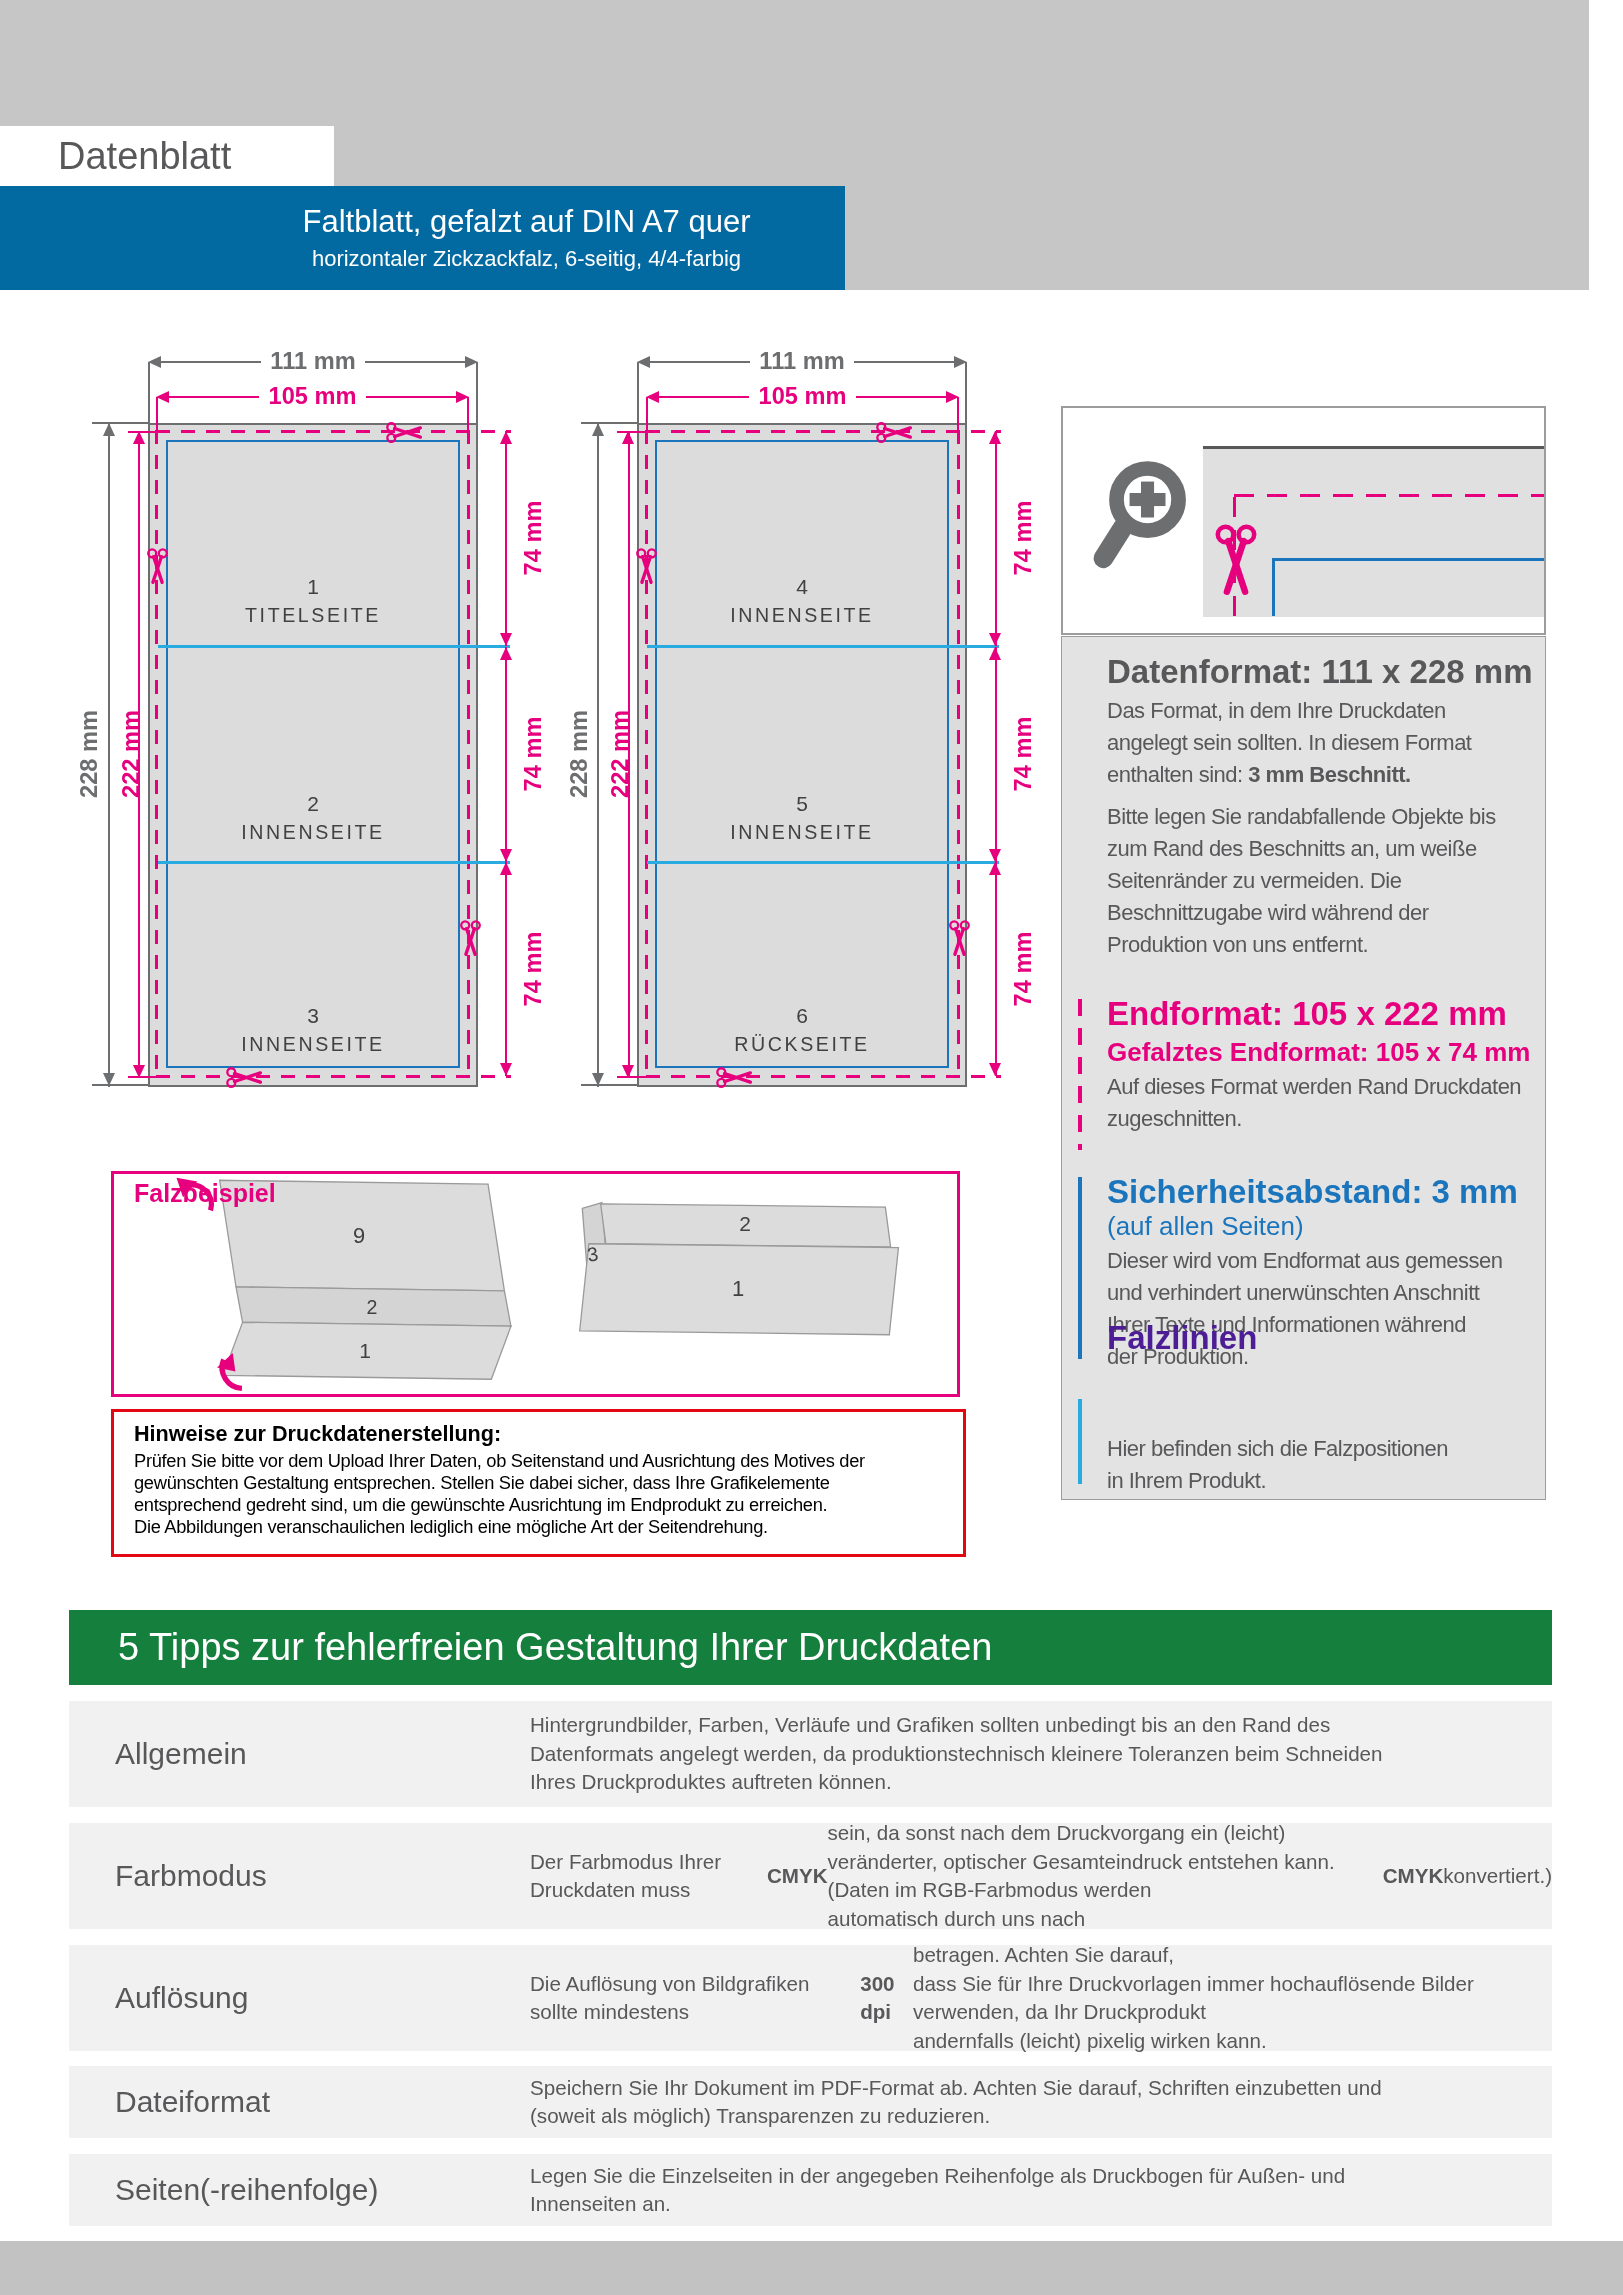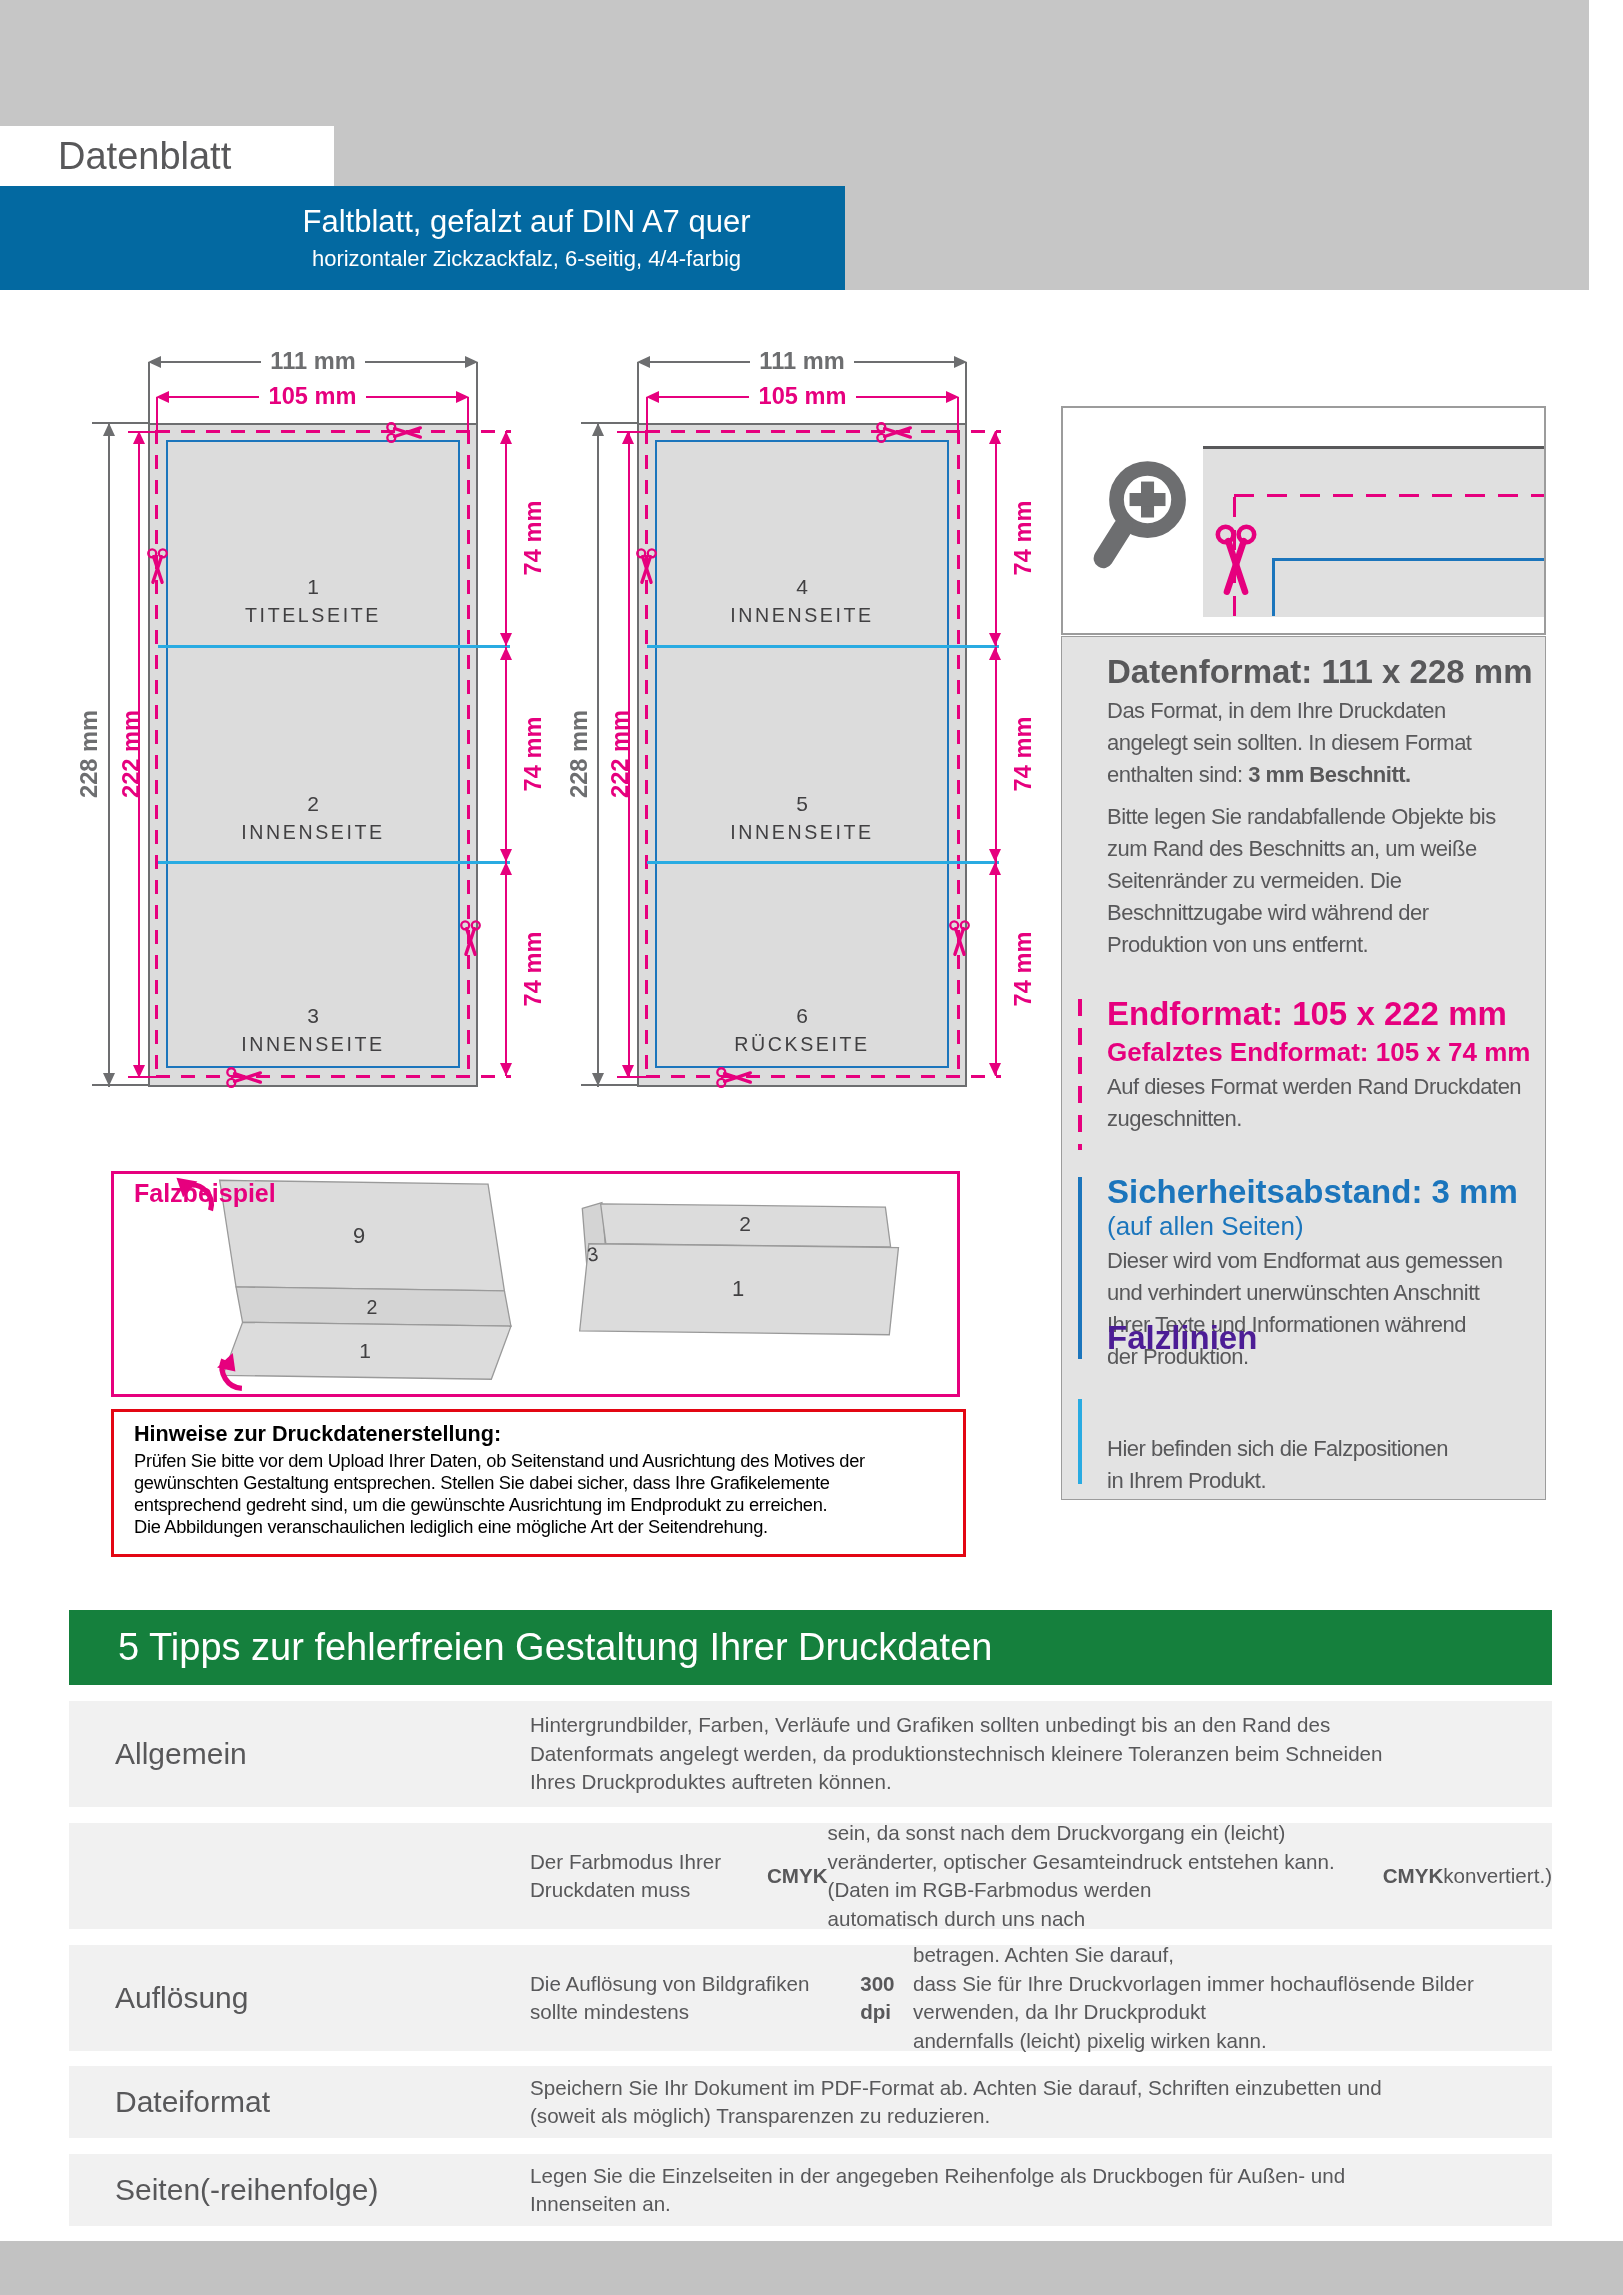--- a/index.html
+++ b/index.html
@@ -334,20 +334,21 @@
 <div class="abs tips-band">
   <span>5 Tipps zur fehlerfreien Gestaltung Ihrer Druckdaten</span>
 </div>
 <div class="abs tip-row" style="top:1701px;height:106px;">
   <div class="tip-label">Allgemein</div>
   <div class="tip-body"><span>Hintergrundbilder, Farben, Verläufe und Grafiken sollten unbedingt bis an den Rand des
 Datenformats angelegt werden, da produktionstechnisch kleinere Toleranzen beim Schneiden
 Ihres Druckproduktes auftreten können.</span></div>
 </div>
 <div class="abs tip-row" style="top:1823px;height:106px;">
+  <div class="tip-label">Farbmodus</div>
   <div class="tip-body"><span>Der Farbmodus Ihrer Druckdaten muss </span><span class="b">CMYK</span><span> sein, da sonst nach dem Druckvorgang ein (leicht)
 veränderter, optischer Gesamteindruck entstehen kann. (Daten im RGB-Farbmodus werden
 automatisch durch uns nach </span><span class="b">CMYK</span><span> konvertiert.)</span></div>
 </div>
 <div class="abs tip-row" style="top:1945px;height:106px;">
   <div class="tip-label">Auflösung</div>
   <div class="tip-body"><span>Die Auflösung von Bildgrafiken sollte mindestens </span><span class="b">300 dpi</span><span> betragen. Achten Sie darauf,
 dass Sie für Ihre Druckvorlagen immer hochauflösende Bilder verwenden, da Ihr Druckprodukt
 andernfalls (leicht) pixelig wirken kann.</span></div>
 </div>

